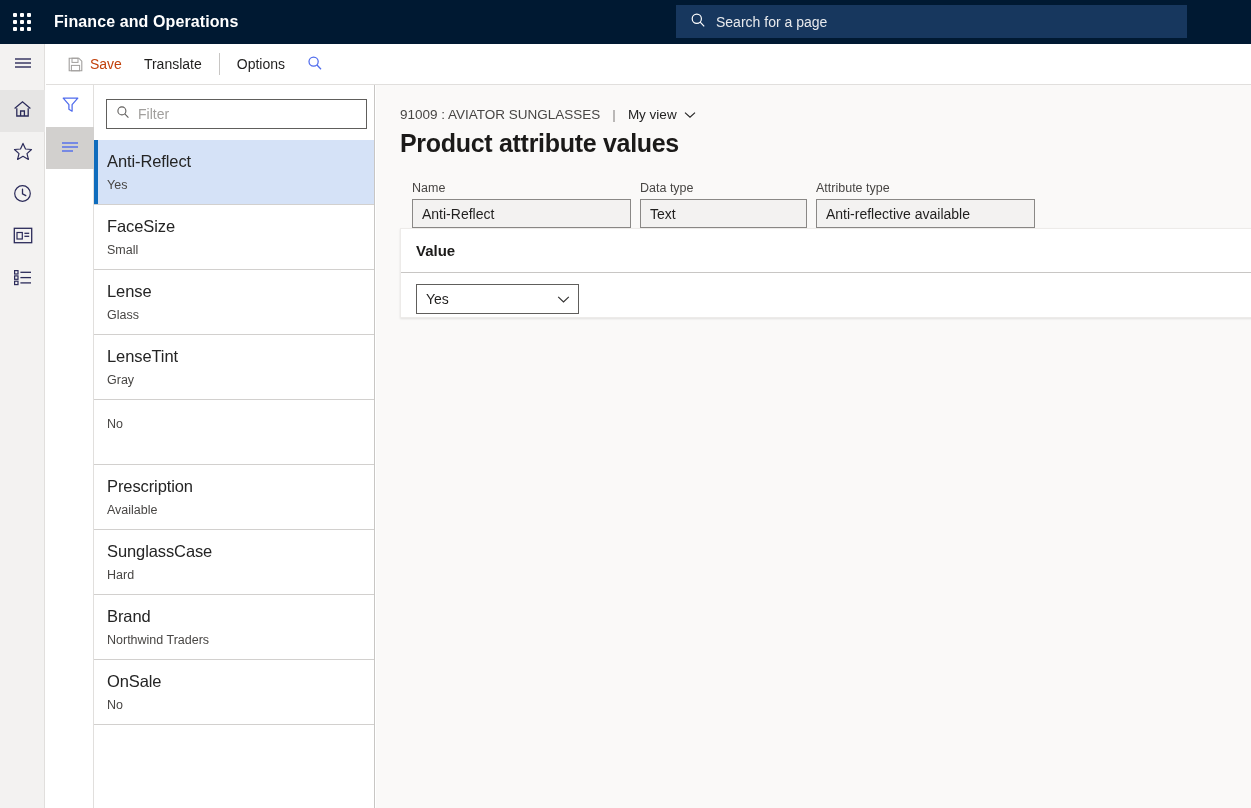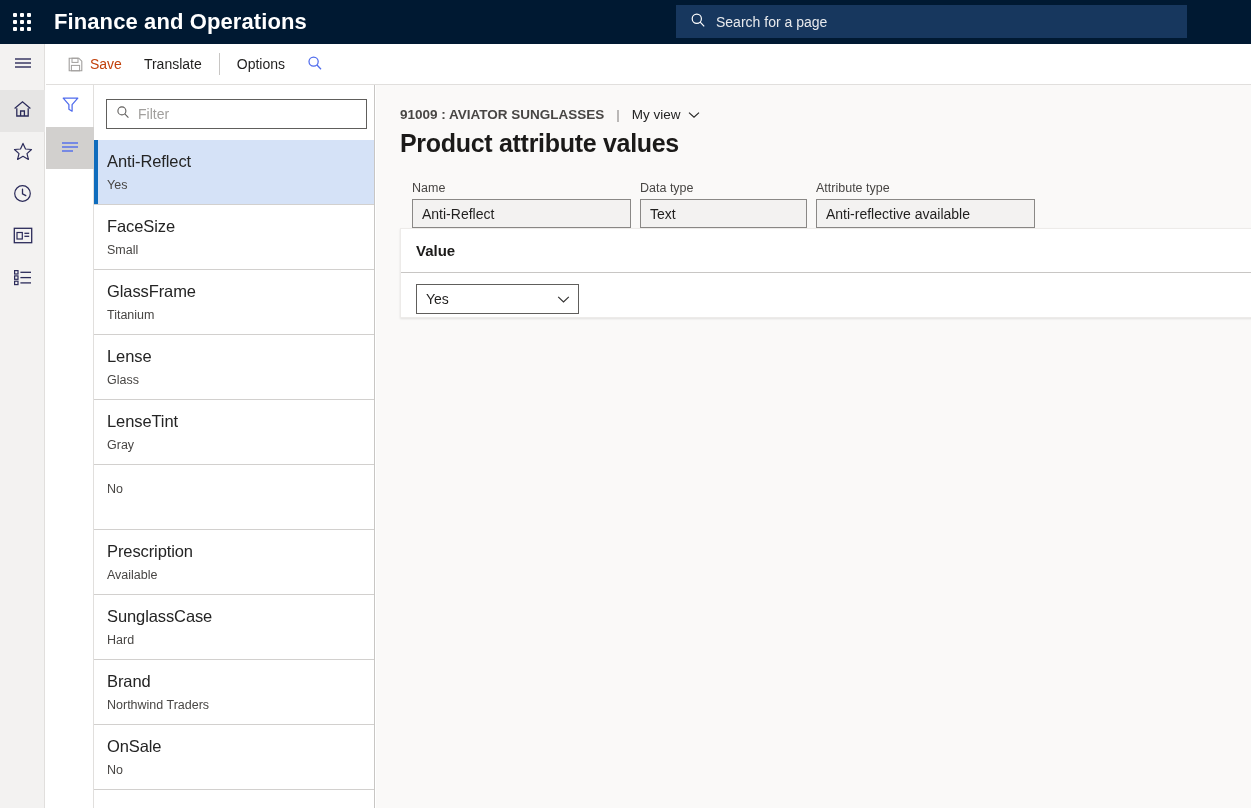--- a/index.html
+++ b/index.html
@@ -26,21 +26,21 @@
   }
   .waffle-grid {
     display: grid;
     grid-template-columns: repeat(3, 4px);
     grid-template-rows: repeat(3, 4px);
     gap: 3px;
   }
   .waffle-grid i { display: block; width: 4px; height: 4px; background: #ffffff; border-radius: 1px; }
   .app-title {
     color: #ffffff;
-    font-size: 22px;
+    font-size: 16px;
     font-weight: 600;
     margin-left: 10px;
     letter-spacing: .1px;
     white-space: nowrap;
   }
   .topsearch {
     position: absolute; left: 676px; top: 5px;
     width: 511px; height: 33px;
     background: #17375e;
     display: flex; align-items: center;
@@ -146,21 +146,21 @@
     width: 875px; height: 723px;
     background: #faf9f8;
     overflow: hidden;
   }
   .breadcrumb {
     display: flex; align-items: center;
     padding: 22px 0 0 24px;
     font-size: 13.5px; color: #484644;
     white-space: nowrap;
   }
-  .bc-txt { cursor: default; font-weight: bold; }
+  .bc-txt { cursor: default; }
   .bc-pipe { margin: 0 12px; color: #8a8886; }
   .bc-view { display: flex; align-items: center; cursor: pointer; color: #242424; }
   .bc-view .chev { margin-left: 7px; display: flex; }
 
   .ptitle {
     padding: 7px 0 0 24px;
     font-size: 25px; font-weight: 600; color: #1b1a19;
     letter-spacing: -.3px;
   }
 
@@ -376,24 +376,20 @@
     </div>
   </div>
 
   <div class="lrow sel">
     <div class="ttl">Anti-Reflect</div>
     <div class="sub">Yes</div>
   </div>
   <div class="lrow">
     <div class="ttl">FaceSize</div>
     <div class="sub">Small</div>
-  </div>
-  <div class="lrow">
-    <div class="ttl">GlassFrame</div>
-    <div class="sub">Titanium</div>
   </div>
   <div class="lrow">
     <div class="ttl">Lense</div>
     <div class="sub">Glass</div>
   </div>
   <div class="lrow">
     <div class="ttl">LenseTint</div>
     <div class="sub">Gray</div>
   </div>
   <div class="lrow">

